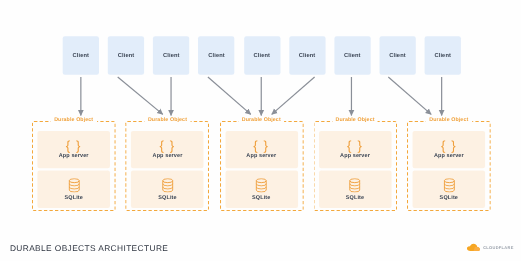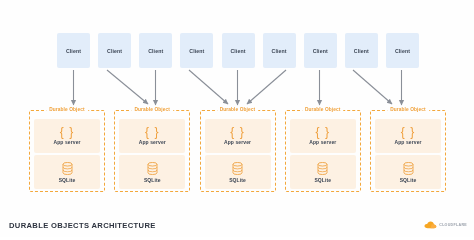--- a/index.html
+++ b/index.html
@@ -122,21 +122,21 @@
     height: 13px;
     display: block;
   }
 
   
   #footer-title {
     position: absolute;
     left: 9px;
     top: 221px;
     font-size: 7.6px;
-    font-weight: bold;
+    font-weight: normal;
     color: #2e3440;
     letter-spacing: 0.35px;
   }
   #brand-logo {
     position: absolute;
     right: 7px;
     top: 221px;
     display: flex;
     align-items: center;
     gap: 2px;

